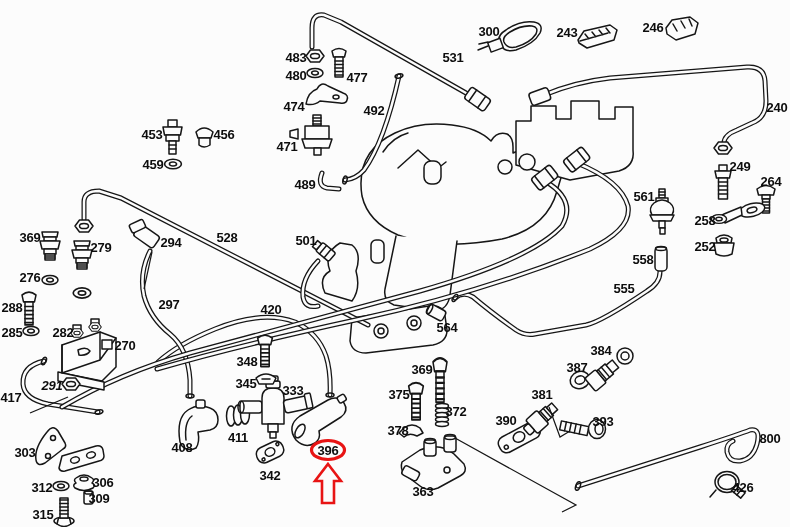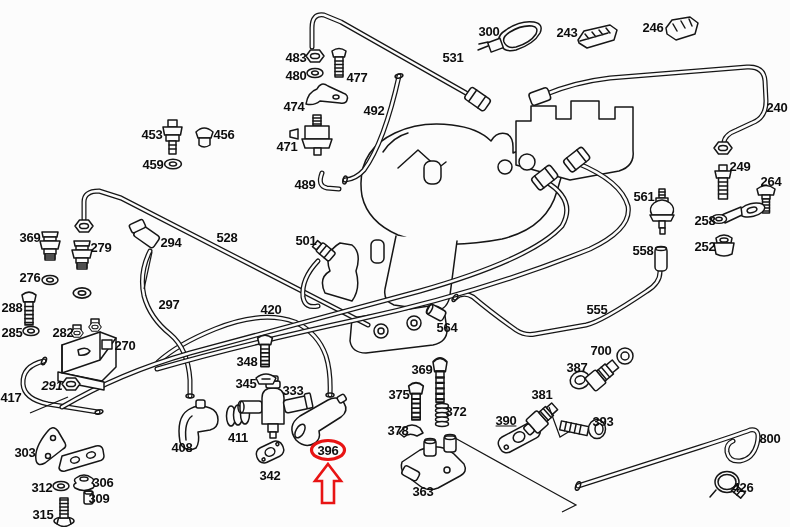--- a/index.html
+++ b/index.html
@@ -404,22 +404,22 @@
       <div class="plabel" style="left: 437px; top: 57px; padding-left: 32px;">531</div>
       <div class="plabel" style="left: 489px; top: 31px;">300</div>
       <div class="plabel" style="left: 567px; top: 32px;">243</div>
       <div class="plabel" style="left: 653px; top: 27px;">246</div>
       <div class="plabel" style="left: 777px; top: 107px;">240</div>
       <div class="plabel" style="left: 740px; top: 166px;">249</div>
       <div class="plabel" style="left: 771px; top: 181px;">264</div>
       <div class="plabel" style="left: 705px; top: 220px;">258</div>
       <div class="plabel" style="left: 705px; top: 246px;">252</div>
       <div class="plabel" style="left: 644px; top: 196px;">561</div>
-      <div class="plabel" style="left: 643px; top: 250px;">558</div>
-      <div class="plabel" style="left: 597px; top: 288px; margin-top: 21px;">555</div>
+      <div class="plabel" style="left: 643px; top: 259px;">558</div>
+      <div class="plabel" style="left: 624px; top: 288px;">555</div>
       <div class="plabel" style="left: 30px; top: 237px;">369</div>
       <div class="plabel" style="left: 101px; top: 247px;">279</div>
       <div class="plabel" style="left: 30px; top: 277px;">276</div>
       <div class="plabel" style="left: 63px; top: 296px; margin-top: 36px;">282</div>
       <div class="plabel" style="left: 12px; top: 307px;">288</div>
       <div class="plabel" style="left: 12px; top: 332px;">285</div>
       <div class="plabel" style="left: 171px; top: 242px;">294</div>
       <div class="plabel" style="left: 169px; top: 304px;">297</div>
       <div class="plabel" style="left: 227px; top: 237px;">528</div>
       <div class="plabel" style="left: 306px; top: 240px;">501</div>
@@ -438,21 +438,21 @@
       <div class="plabel" style="left: 43px; top: 514px;">315</div>
       <div class="plabel" style="left: 182px; top: 447px;">408</div>
       <div class="plabel" style="left: 238px; top: 437px;">411</div>
       <div class="plabel" style="left: 270px; top: 475px;">342</div>
       <div class="plabel" style="left: 328px; top: 450px; text-align: right;">396</div>
       <div class="plabel" style="left: 422px; top: 369px;">369</div>
       <div class="plabel" style="left: 399px; top: 394px;">375</div>
       <div class="plabel" style="left: 456px; top: 411px;">372</div>
       <div class="plabel" style="left: 398px; top: 430px;">378</div>
       <div class="plabel" style="left: 423px; top: 491px;">363</div>
-      <div class="plabel" style="left: 506px; top: 420px; text-decoration: underline;">390</div>
+      <div class="plabel" style="left: 506px; top: 420px;">390</div>
       <div class="plabel" style="left: 542px; top: 394px;">381</div>
       <div class="plabel" style="left: 577px; top: 367px;">387</div>
-      <div class="plabel" style="left: 601px; top: 350px;">700</div>
+      <div class="plabel" style="left: 601px; top: 350px;">384</div>
       <div class="plabel" style="left: 603px; top: 421px;">393</div>
       <div class="plabel" style="left: 770px; top: 438px;">800</div>
       <div class="plabel" style="left: 743px; top: 487px;">426</div>
     </div>
 </div>
 
 </body></html>

